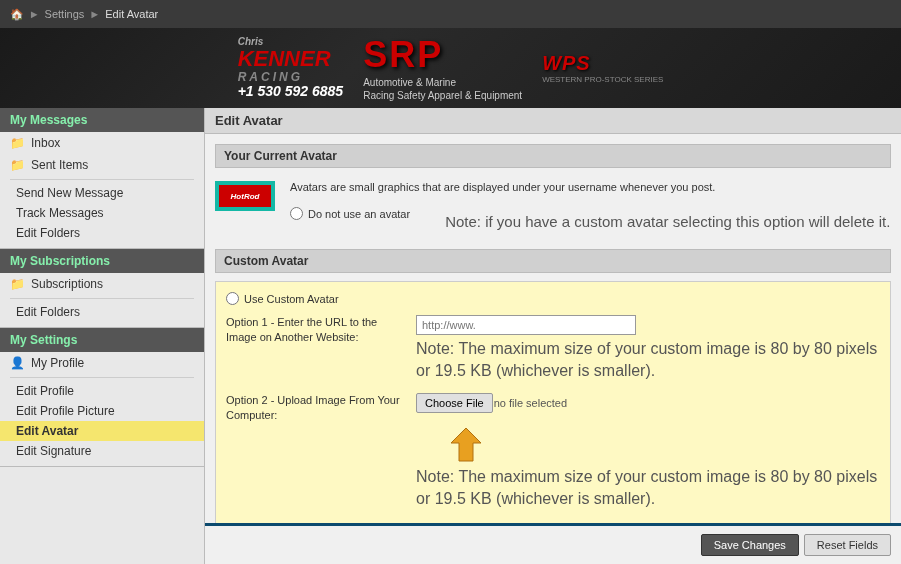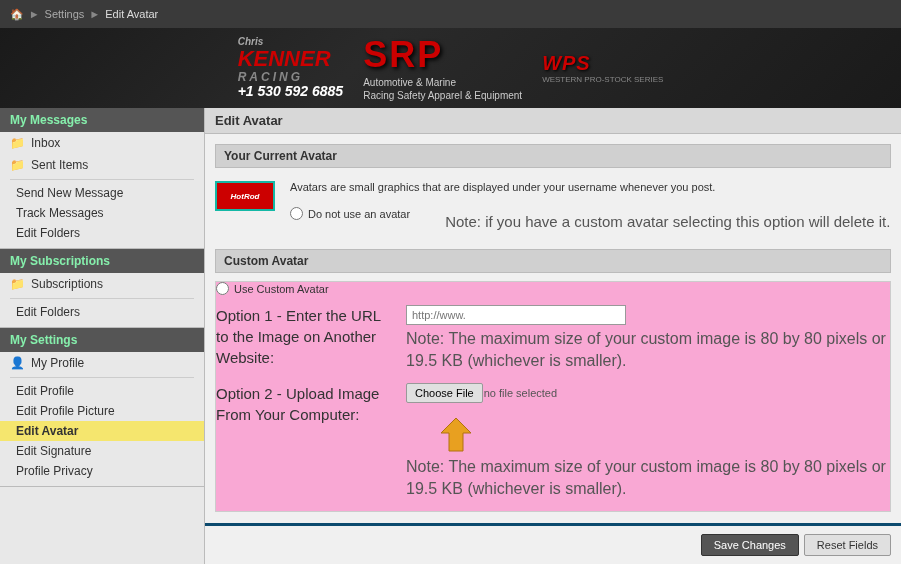--- a/index.html
+++ b/index.html
@@ -150,21 +150,21 @@
       display: flex;
       align-items: flex-start;
       gap: 15px;
       margin-bottom: 10px;
       padding: 5px 0;
     }
     .avatar-img-placeholder {
       width: 60px;
       height: 30px;
       background: #cc0000;
-      border: 2px solid #14b8a6;
+      border: 4px solid #14b8a6;
       display: flex;
       align-items: center;
       justify-content: center;
       color: white;
       font-size: 9px;
       font-weight: bold;
       font-style: italic;
     }
     .avatar-info { flex: 1; }
     .avatar-info p { font-size: 11px; color: #333; margin-bottom: 4px; }
@@ -173,39 +173,40 @@
       align-items: center;
       gap: 5px;
       font-size: 11px;
       color: #333;
       margin-bottom: 4px;
     }
 
     
     .custom-avatar-section {
       border: 1px solid #ccc;
-      background: #f9a8d4;
+      background: #fef9c3;
+      padding: 10px;
       margin-bottom: 8px;
     }
     .custom-radio-row {
       display: flex;
       align-items: center;
       gap: 5px;
       font-size: 11px;
       color: #333;
       margin-bottom: 10px;
     }
     .option-row {
       display: flex;
       align-items: flex-start;
       gap: 10px;
       margin-bottom: 10px;
     }
     .option-label {
-      font-size: 15px;
+      font-size: 11px;
       color: #333;
       width: 180px;
       flex-shrink: 0;
       line-height: 1.4;
     }
     .option-content { flex: 1; }
     .url-input {
       width: 220px;
       padding: 3px 5px;
       border: 1px solid #999;
@@ -351,21 +352,20 @@
       <div class="sidebar-section-header">My Settings</div>
       <a class="sidebar-item">
         <span style="margin-right:6px;color:#555;">👤</span>
         <span>My Profile</span>
       </a>
       <div class="sidebar-divider"></div>
       <a class="sidebar-subitem">Edit Profile</a>
       <a class="sidebar-subitem">Edit Profile Picture</a>
       <a class="sidebar-subitem active">Edit Avatar</a>
       <a class="sidebar-subitem">Edit Signature</a>
-      <a class="sidebar-subitem">Profile Privacy</a>
     </div>
   </div>
 
   <div class="content">
     <div class="content-inner">
       <div class="content-header">Edit Avatar</div>
       <div class="content-scroll">
 
         <div class="section-title">Your Current Avatar</div>
         <div class="avatar-area">

